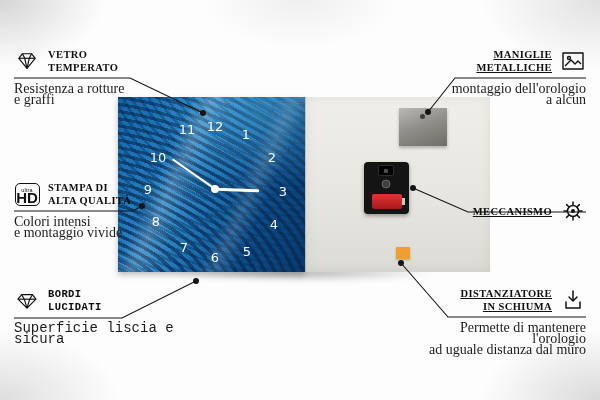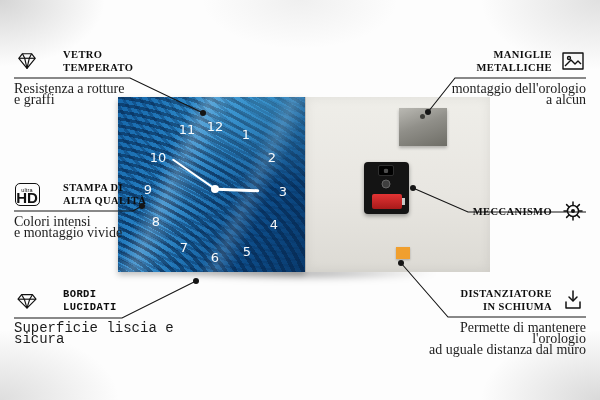--- a/index.html
+++ b/index.html
@@ -72,22 +72,22 @@
   .battery{position:absolute;left:8px;bottom:5px;width:30px;height:15px;border-radius:2px;
     background:linear-gradient(#e23434,#a81a1a);}
   .battery-tip{position:absolute;right:-3px;top:4px;width:3px;height:7px;background:#c9c9c9;}
   .foam{position:absolute;left:90px;top:150px;width:14px;height:12px;background:#f09f2e;
     box-shadow:0 1px 2px rgba(0,0,0,0.25);}
 
   
   .callout{position:absolute;width:160px;z-index:7;}
   .callout .row{display:flex;align-items:center;gap:8px;height:30px;}
   .callout.right{text-align:right;}
-  .callout.right .row{justify-content:flex-end;}
-  .c-title{font-weight:bold;font-size:10.5px;line-height:13px;letter-spacing:0.4px;color:#0e0e0e;margin-left:15px;}
+  .callout.right .row{justify-content:flex-end;text-decoration:underline;}
+  .c-title{font-weight:bold;font-size:10.5px;line-height:13px;letter-spacing:0.4px;color:#0e0e0e;}
   .c-desc{font-size:14px;line-height:11px;color:#1c1c1c;margin-top:7px;}
   .icon{display:flex;align-items:center;justify-content:center;width:26px;flex:0 0 26px;}
   .badge-hd{width:23px;height:21px;border:1.5px solid #111;border-radius:5px;
     display:flex;flex-direction:column;align-items:center;justify-content:center;
     font-family:"Liberation Sans", sans-serif;}
   .badge-hd .t{font-size:5.5px;line-height:6px;letter-spacing:0.2px;}
   .badge-hd .b{font-size:15px;font-weight:bold;line-height:9px;text-align:right;}
   #c-glass{left:14px;top:46px;}
   #c-print{left:14px;top:179px;}
   #c-edges{left:14px;top:286px;font-family:Liberation Mono, monospace;}

